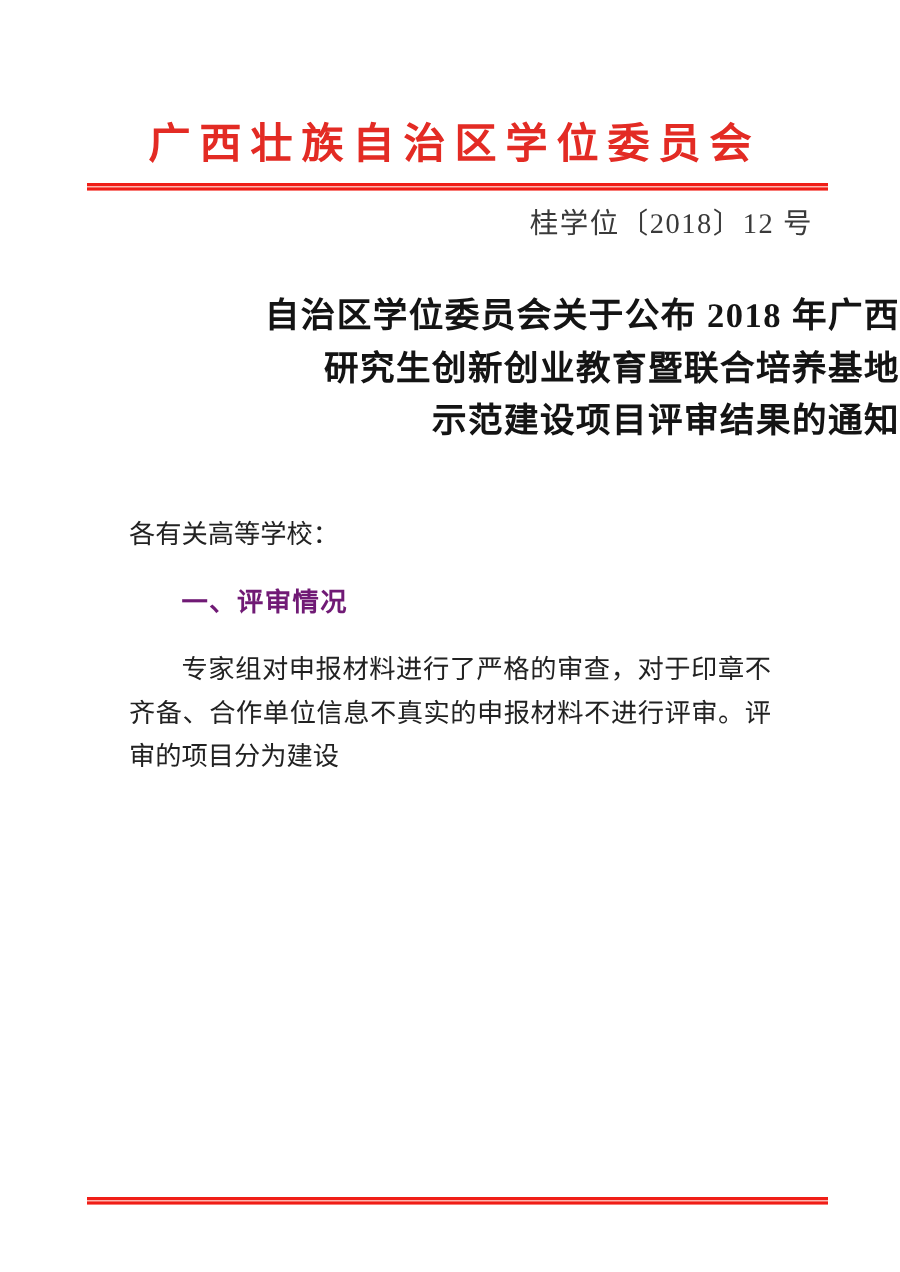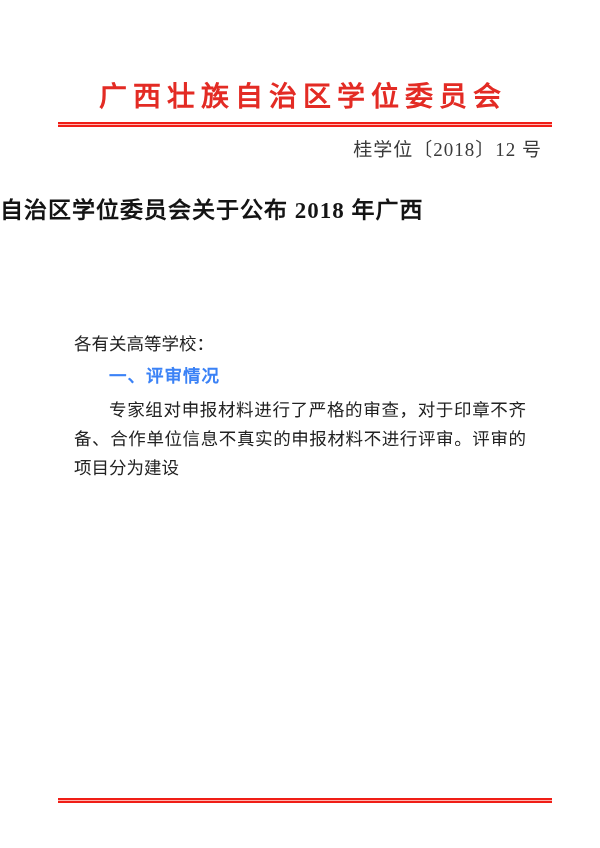--- a/index.html
+++ b/index.html
@@ -60,21 +60,21 @@
     white-space: nowrap;
   }
 
   
   .notice-title {
     position: absolute;
     top: 193px;
     left: 0;
     right: 0;
     margin: 0;
-    text-align: left;
+    text-align: right;
     font-size: 23px;
     line-height: 35px;
     font-weight: bold;
     color: #141414;
     letter-spacing: 1px;
   }
   .notice-title .title-line { display: block; }
 
   
   .body-text {
@@ -82,45 +82,47 @@
     top: 326px;
     left: 70px;
     right: 70px;
     font-size: 17.5px;
     line-height: 29px;
     color: #222222;
     text-align: justify;
     text-justify: inter-ideograph;
   }
   .body-text p {
-    margin: 4px;
+    margin: 16px;
     padding: 0;
   }
   .para-indent { text-indent: 2em; }
   .section-heading {
-    font-family: Liberation Mono, monospace;
+    font-family: Liberation Serif, serif;
     font-weight: bold;
-    color: #3b82f6;
+    color: #701a75;
     text-indent: 2em;
     letter-spacing: 1px;
   }
 </style>
 </head>
 <body>
 
 <div class="page">
 
   <h1 class="letterhead">广西壮族自治区学位委员会</h1>
 
   <div class="red-rule top"></div>
 
   <div class="doc-number">桂学位〔2018〕12 号</div>
 
   <h2 class="notice-title">
     <span class="title-line">自治区学位委员会关于公布 2018 年广西</span>
+    <span class="title-line">研究生创新创业教育暨联合培养基地</span>
+    <span class="title-line">示范建设项目评审结果的通知</span>
   </h2>
 
   <div class="body-text">
     <p class="salutation">各有关高等学校：</p>
     <p class="section-heading">一、评审情况</p>
     <p class="para-indent">专家组对申报材料进行了严格的审查，对于印章不齐备、合作单位信息不真实的申报材料不进行评审。评审的项目分为建设</p>
   </div>
 
   <div class="red-rule bottom"></div>
 

